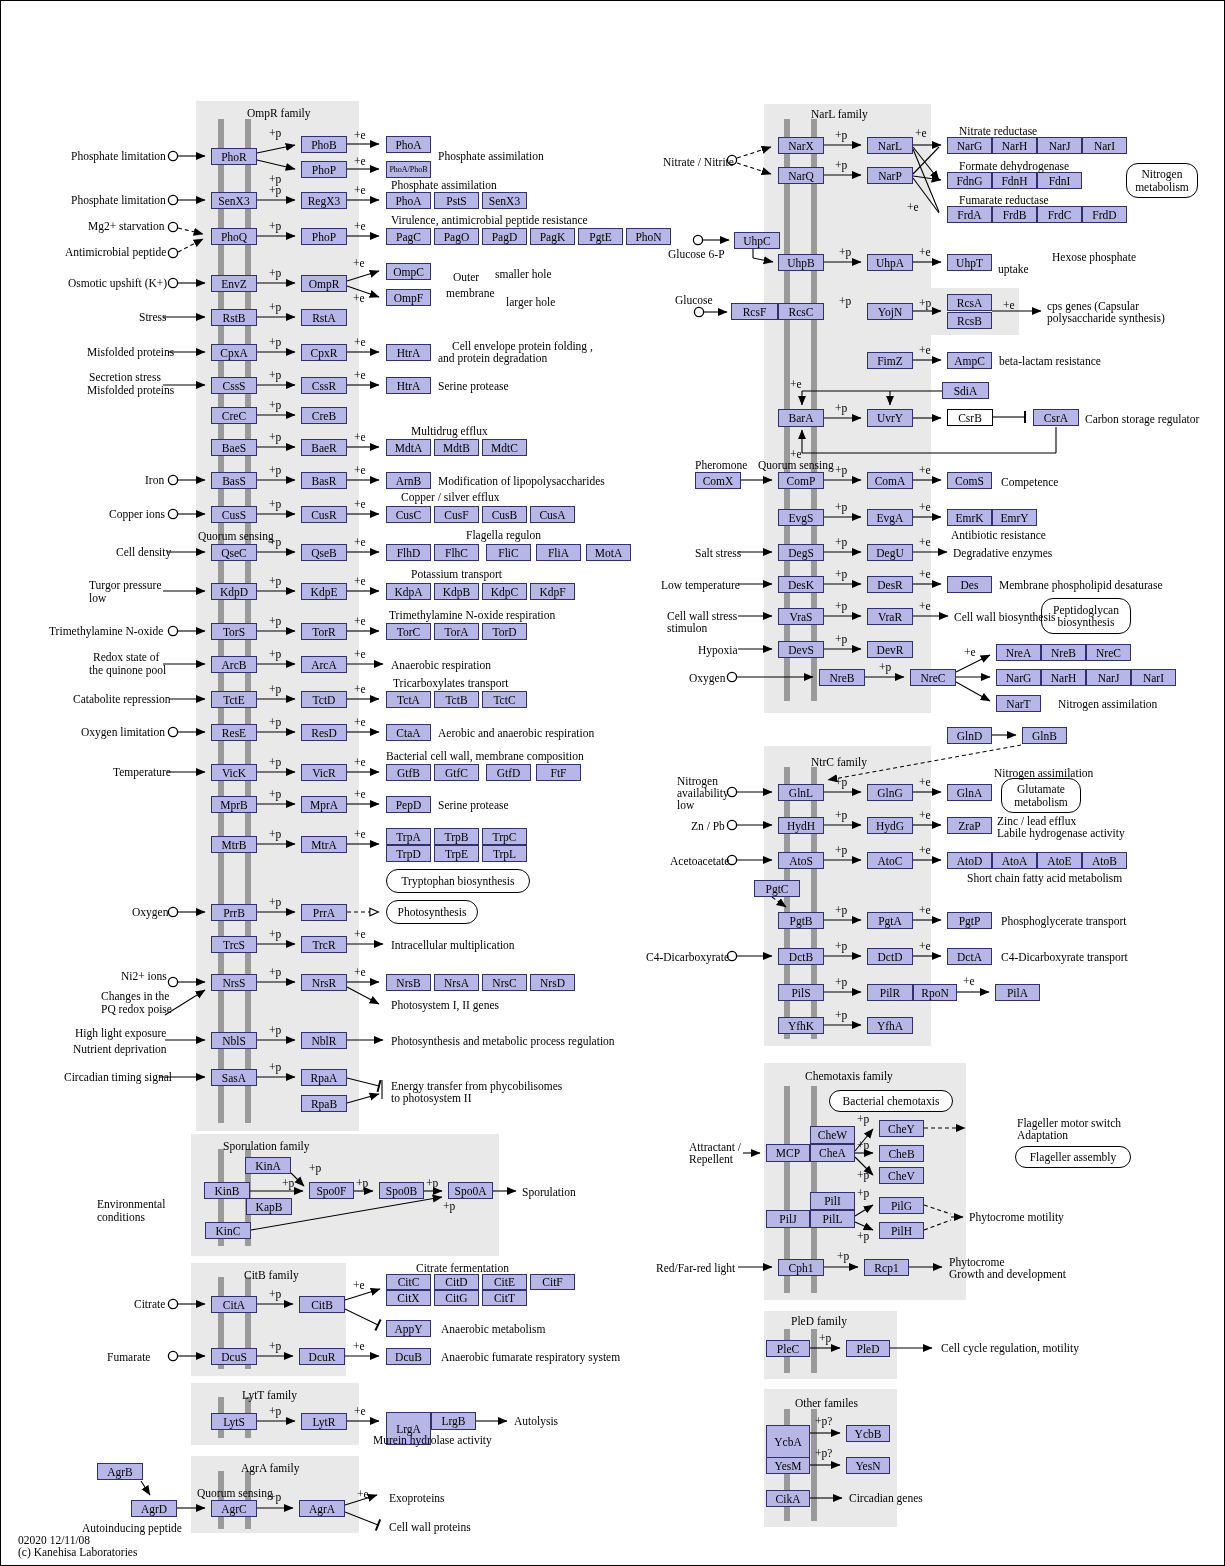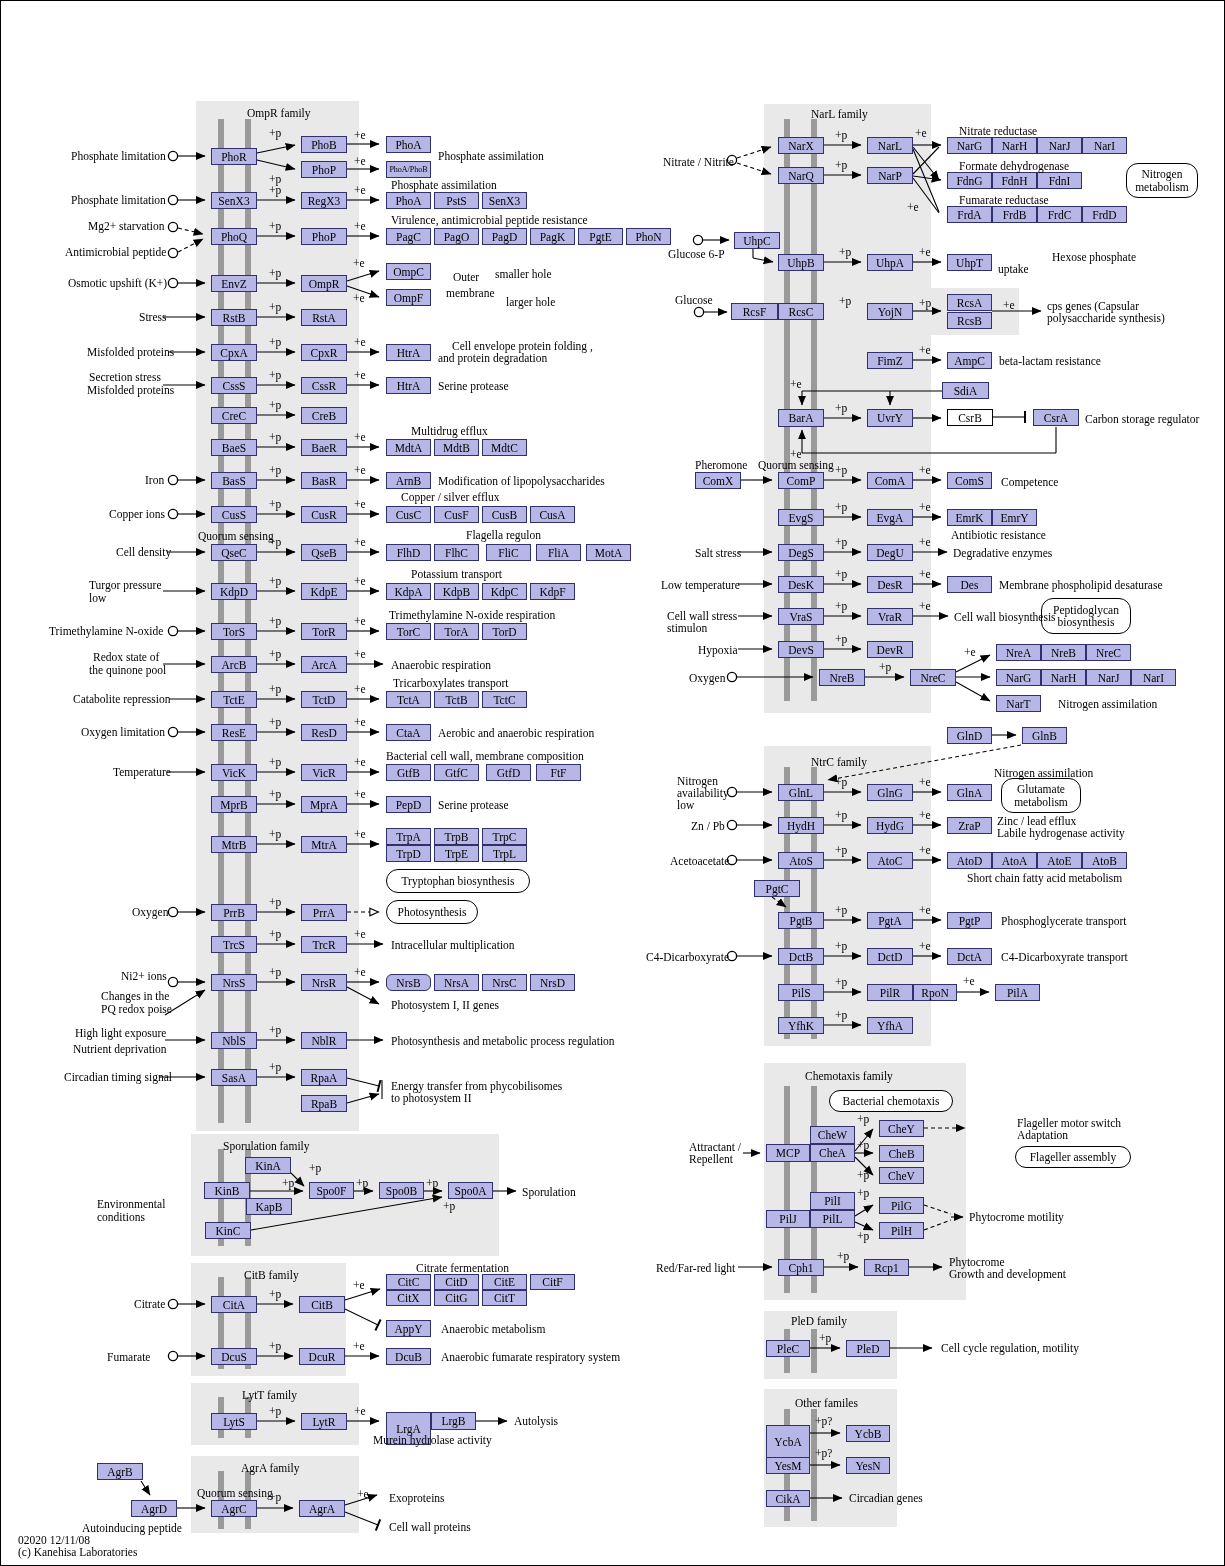--- a/index.html
+++ b/index.html
@@ -364,21 +364,21 @@
     <div class="node" style="left: 433px; top: 844px; width: 45px; height: 17px;">TrpE</div>
     <div class="node" style="left: 481px; top: 844px; width: 45px; height: 17px;">TrpL</div>
     <div class="node r" style="left: 385px; top: 868px; width: 144px; height: 24px;">Tryptophan biosynthesis</div>
     <div class="node" style="left: 210px; top: 903px; width: 46px; height: 17px;">PrrB</div>
     <div class="node" style="left: 300px; top: 903px; width: 46px; height: 17px;">PrrA</div>
     <div class="node r" style="left: 385px; top: 899px; width: 92px; height: 24px;">Photosynthesis</div>
     <div class="node" style="left: 210px; top: 935px; width: 46px; height: 17px;">TrcS</div>
     <div class="node" style="left: 300px; top: 935px; width: 46px; height: 17px;">TrcR</div>
     <div class="node" style="left: 210px; top: 973px; width: 46px; height: 17px;">NrsS</div>
     <div class="node" style="left: 300px; top: 973px; width: 46px; height: 17px;">NrsR</div>
-    <div class="node" style="left: 385px; top: 973px; width: 45px; height: 17px; border-radius: 6px;">NrsB</div>
+    <div class="node" style="left: 385px; top: 973px; width: 45px; height: 17px;">NrsB</div>
     <div class="node" style="left: 433px; top: 973px; width: 45px; height: 17px;">NrsA</div>
     <div class="node" style="left: 481px; top: 973px; width: 45px; height: 17px;">NrsC</div>
     <div class="node" style="left: 529px; top: 973px; width: 45px; height: 17px;">NrsD</div>
     <div class="node" style="left: 210px; top: 1031px; width: 46px; height: 17px;">NblS</div>
     <div class="node" style="left: 300px; top: 1031px; width: 46px; height: 17px;">NblR</div>
     <div class="node" style="left: 210px; top: 1068px; width: 46px; height: 17px;">SasA</div>
     <div class="node" style="left: 300px; top: 1068px; width: 46px; height: 17px;">RpaA</div>
     <div class="node" style="left: 300px; top: 1094px; width: 46px; height: 17px;">RpaB</div>
     <div class="node" style="left: 244px; top: 1156px; width: 46px; height: 17px;">KinA</div>
     <div class="node" style="left: 203px; top: 1181px; width: 46px; height: 17px;">KinB</div>

